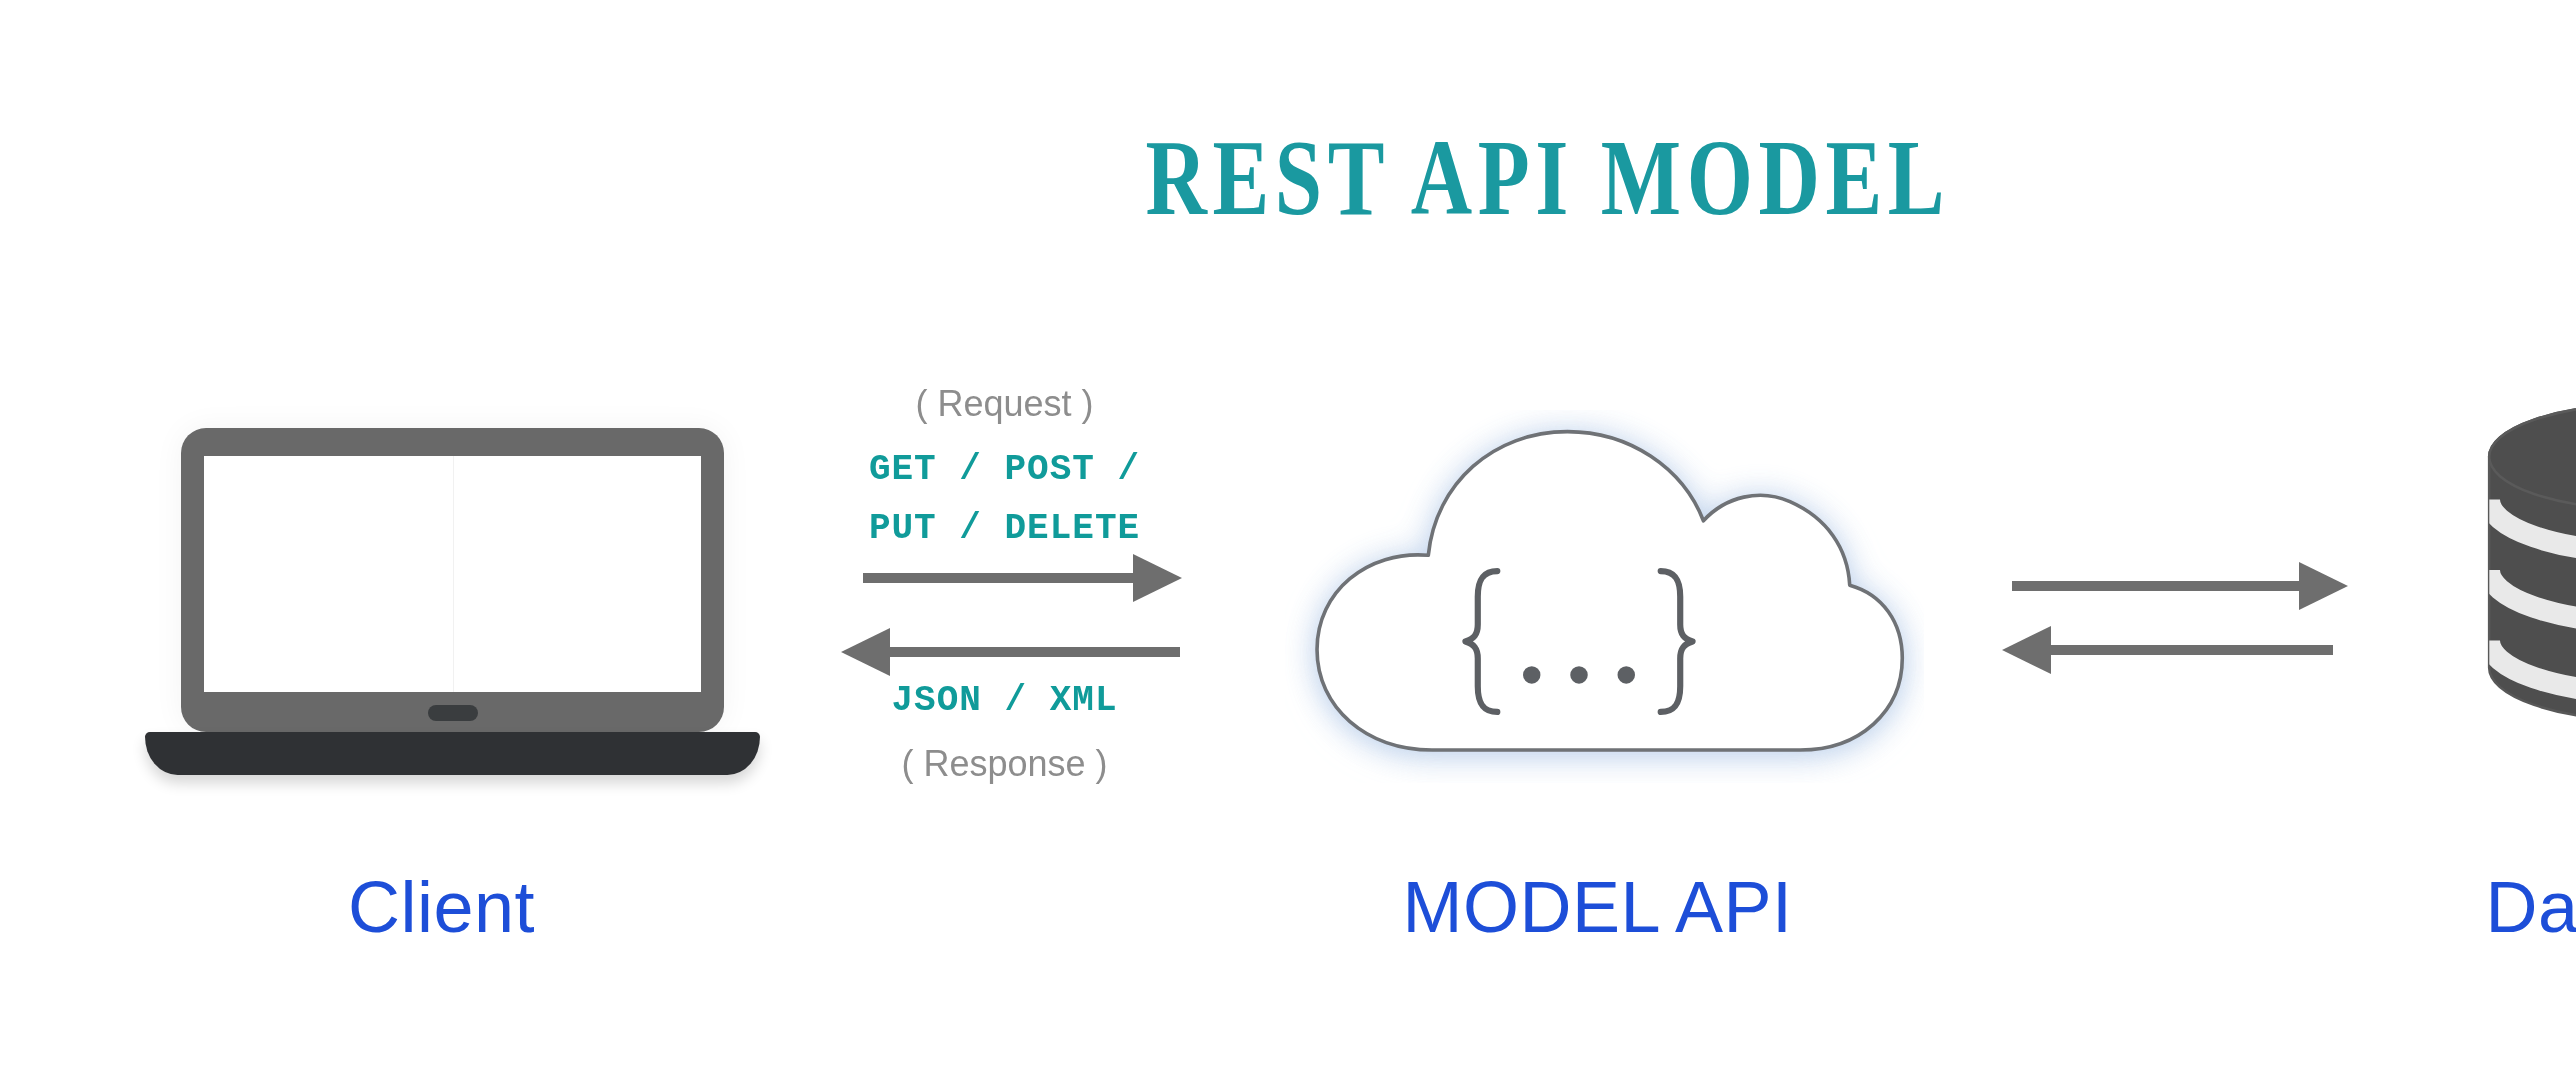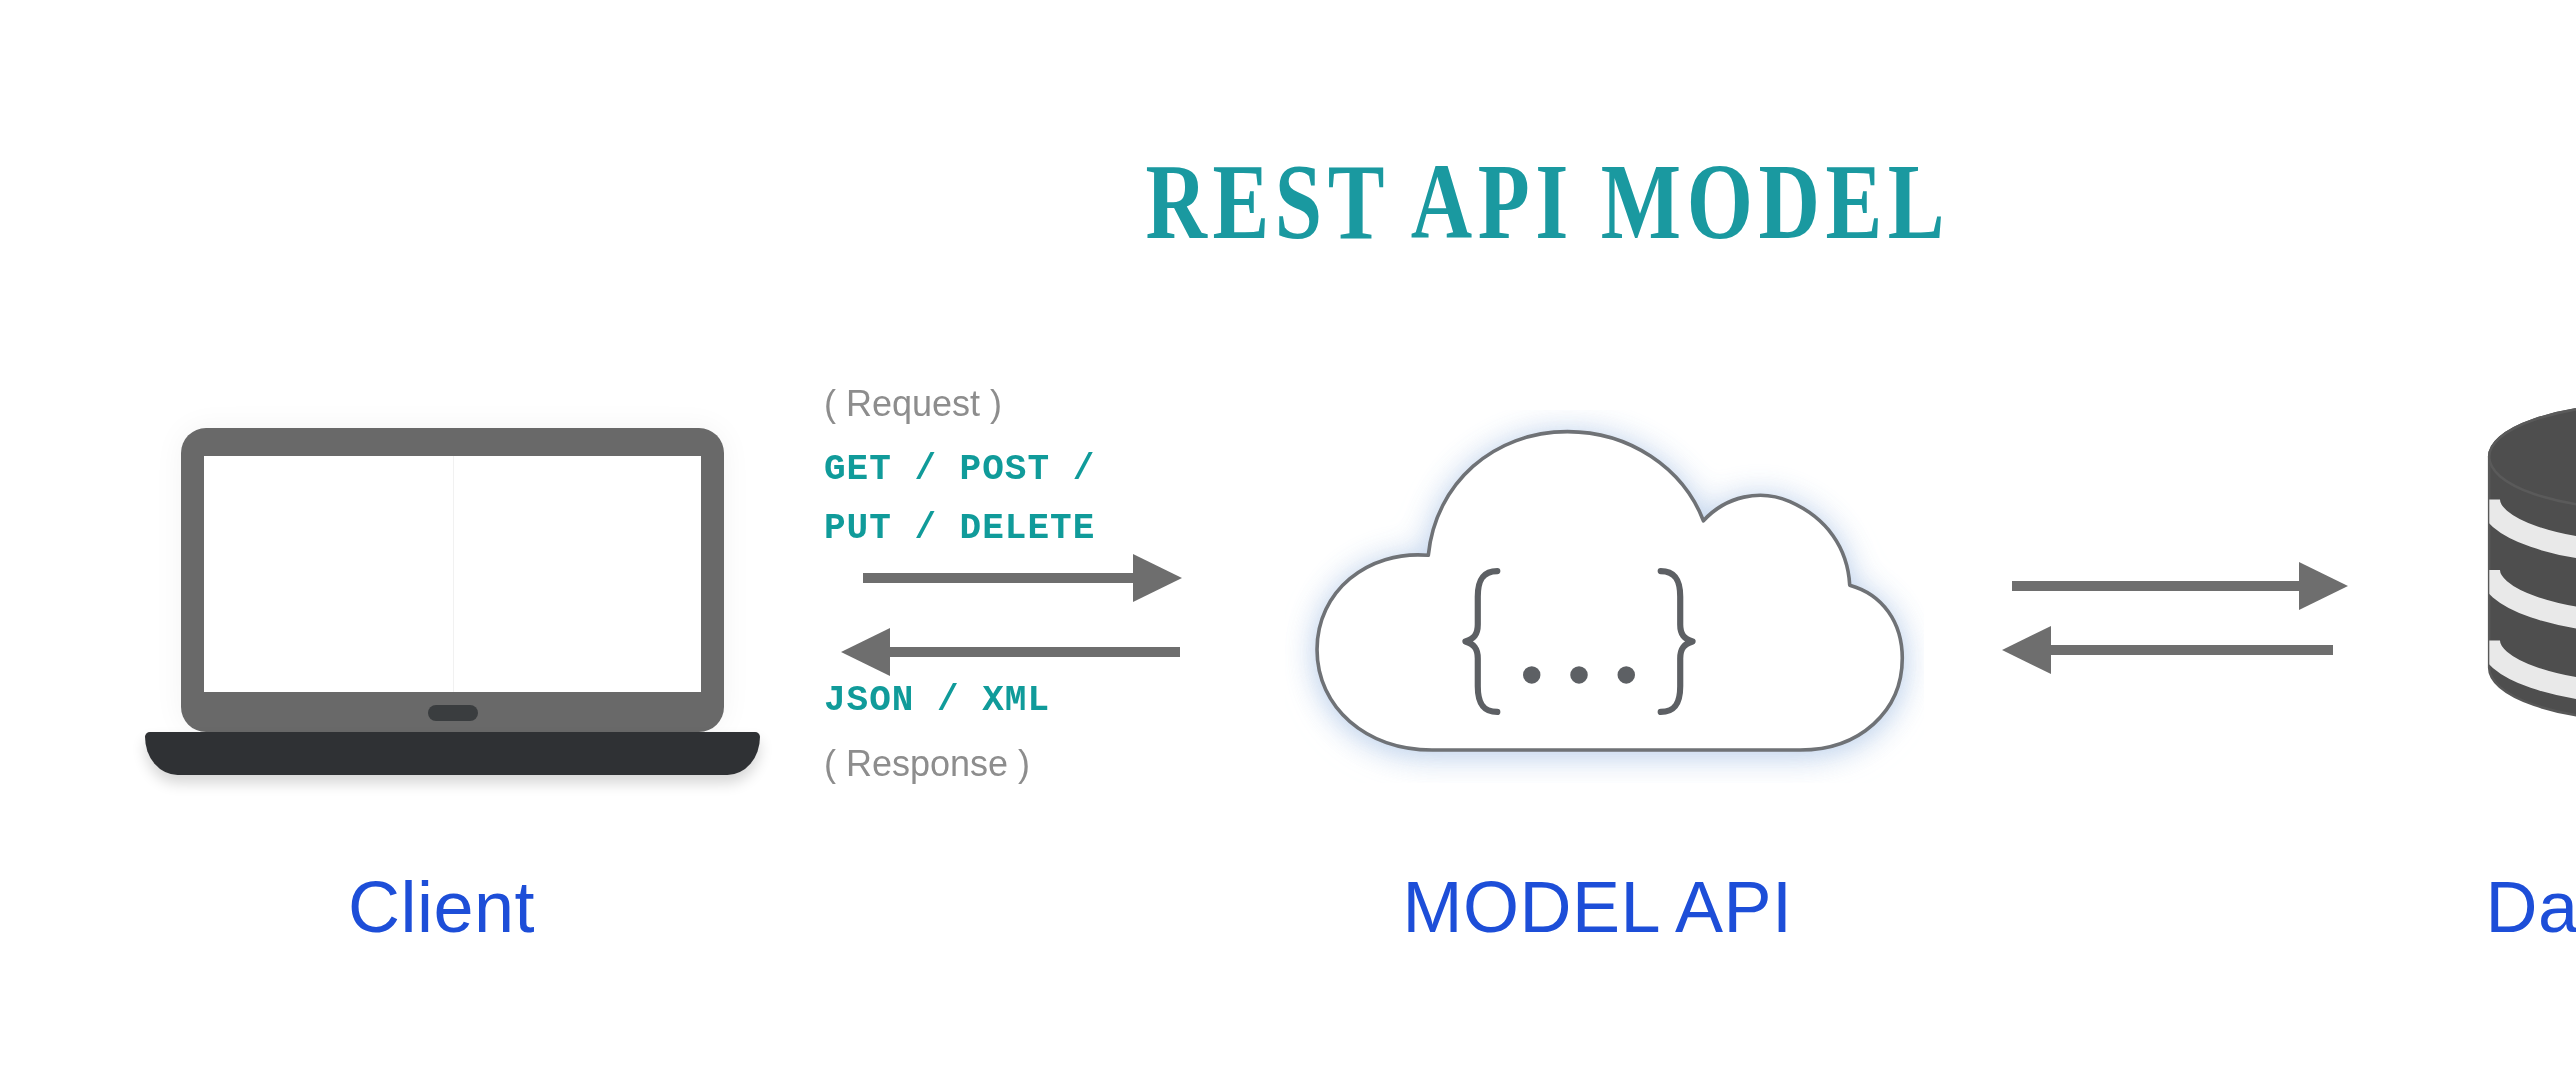--- a/index.html
+++ b/index.html
@@ -4,21 +4,21 @@
 <style>
   html,body{margin:0;padding:0;background:#ffffff;}
   #canvas{
     position:relative;width:2933px;height:1078px;background:#ffffff;overflow:hidden;
     font-family:"Liberation Sans",sans-serif;
   }
   
   .title{
     position:absolute;left:1032px;top:123px;width:1030px;text-align:left;
     font-family:"Liberation Serif",serif;font-weight:700;font-size:109px;line-height:1;
-    color:#1A99A0;letter-spacing:7.2px;white-space:nowrap;margin-top:24px;
+    color:#1A99A0;letter-spacing:7.2px;white-space:nowrap;
   }
   .title>span{display:inline-block;transform:scaleX(0.78);transform-origin:50% 50%;}
   
   .node-label{
     position:absolute;top:871px;font-size:72px;line-height:1;color:#1d4ed8;
     text-align:center;white-space:nowrap;letter-spacing:0.5px;
   }
   #client-label{left:184px;width:515px;}
   #api-label{left:1340px;width:515px;}
   #db-label{left:2384px;width:515px;}
@@ -47,21 +47,21 @@
   .arrow .shaft{height:9.3px;background:#6E6E6E;}
   .arrow .head-right{
     width:0;height:0;border-top:24px solid transparent;border-bottom:24px solid transparent;
     border-left:49px solid #6E6E6E;
   }
   .arrow .head-left{
     width:0;height:0;border-top:24px solid transparent;border-bottom:24px solid transparent;
     border-right:49px solid #6E6E6E;
   }
   
-  .ch-text{position:absolute;left:824px;width:361px;text-align:left;line-height:1;white-space:nowrap;}
+  .ch-text{position:absolute;left:824px;width:361px;text-align:center;line-height:1;white-space:nowrap;}
   .ch-gray{font-size:36px;color:#8D8D8D;}
   .ch-teal{font-size:36px;font-weight:700;color:#109B9A;letter-spacing:1px;font-family:Liberation Mono, monospace;}
   
   #cloud-svg{position:absolute;left:1285px;top:410px;}
   #cloud-svg path{
     fill:#ffffff;stroke:#6F7276;stroke-width:7;stroke-linejoin:round;
   }
   .cloud-glow{filter:drop-shadow(0 0 30px rgba(155,185,225,0.45)) drop-shadow(0 14px 24px rgba(155,185,225,0.35));}
   #braces-svg{position:absolute;left:1458px;top:567px;}
   #braces-svg path{fill:none;stroke:#5D6064;stroke-width:12;stroke-linecap:round;stroke-linejoin:round;}

